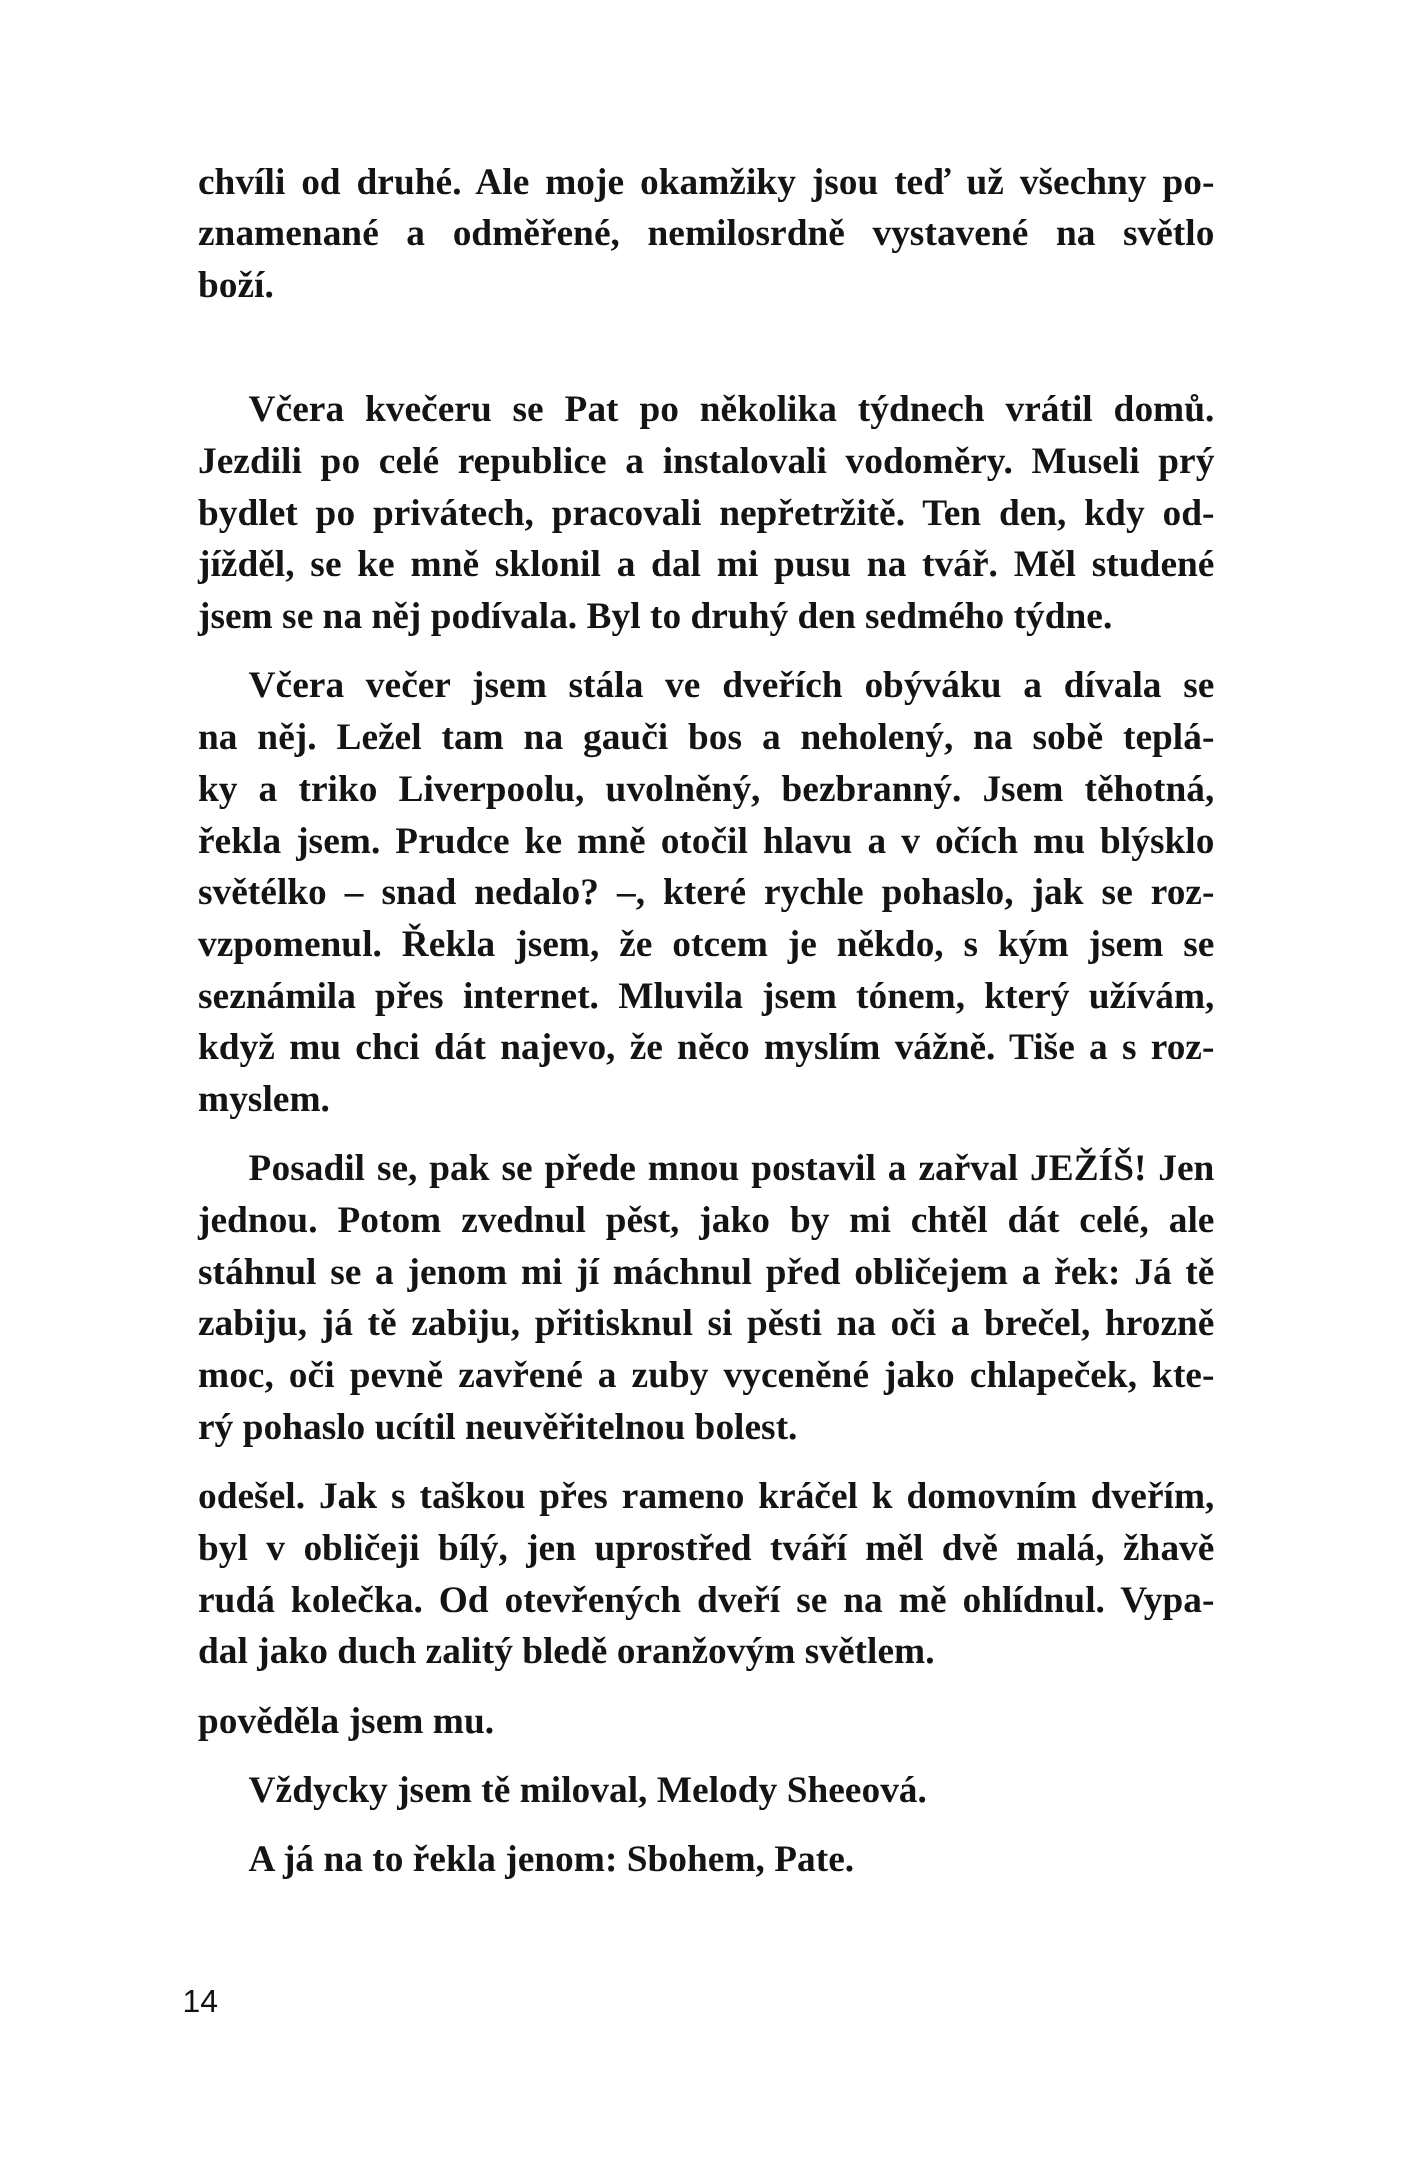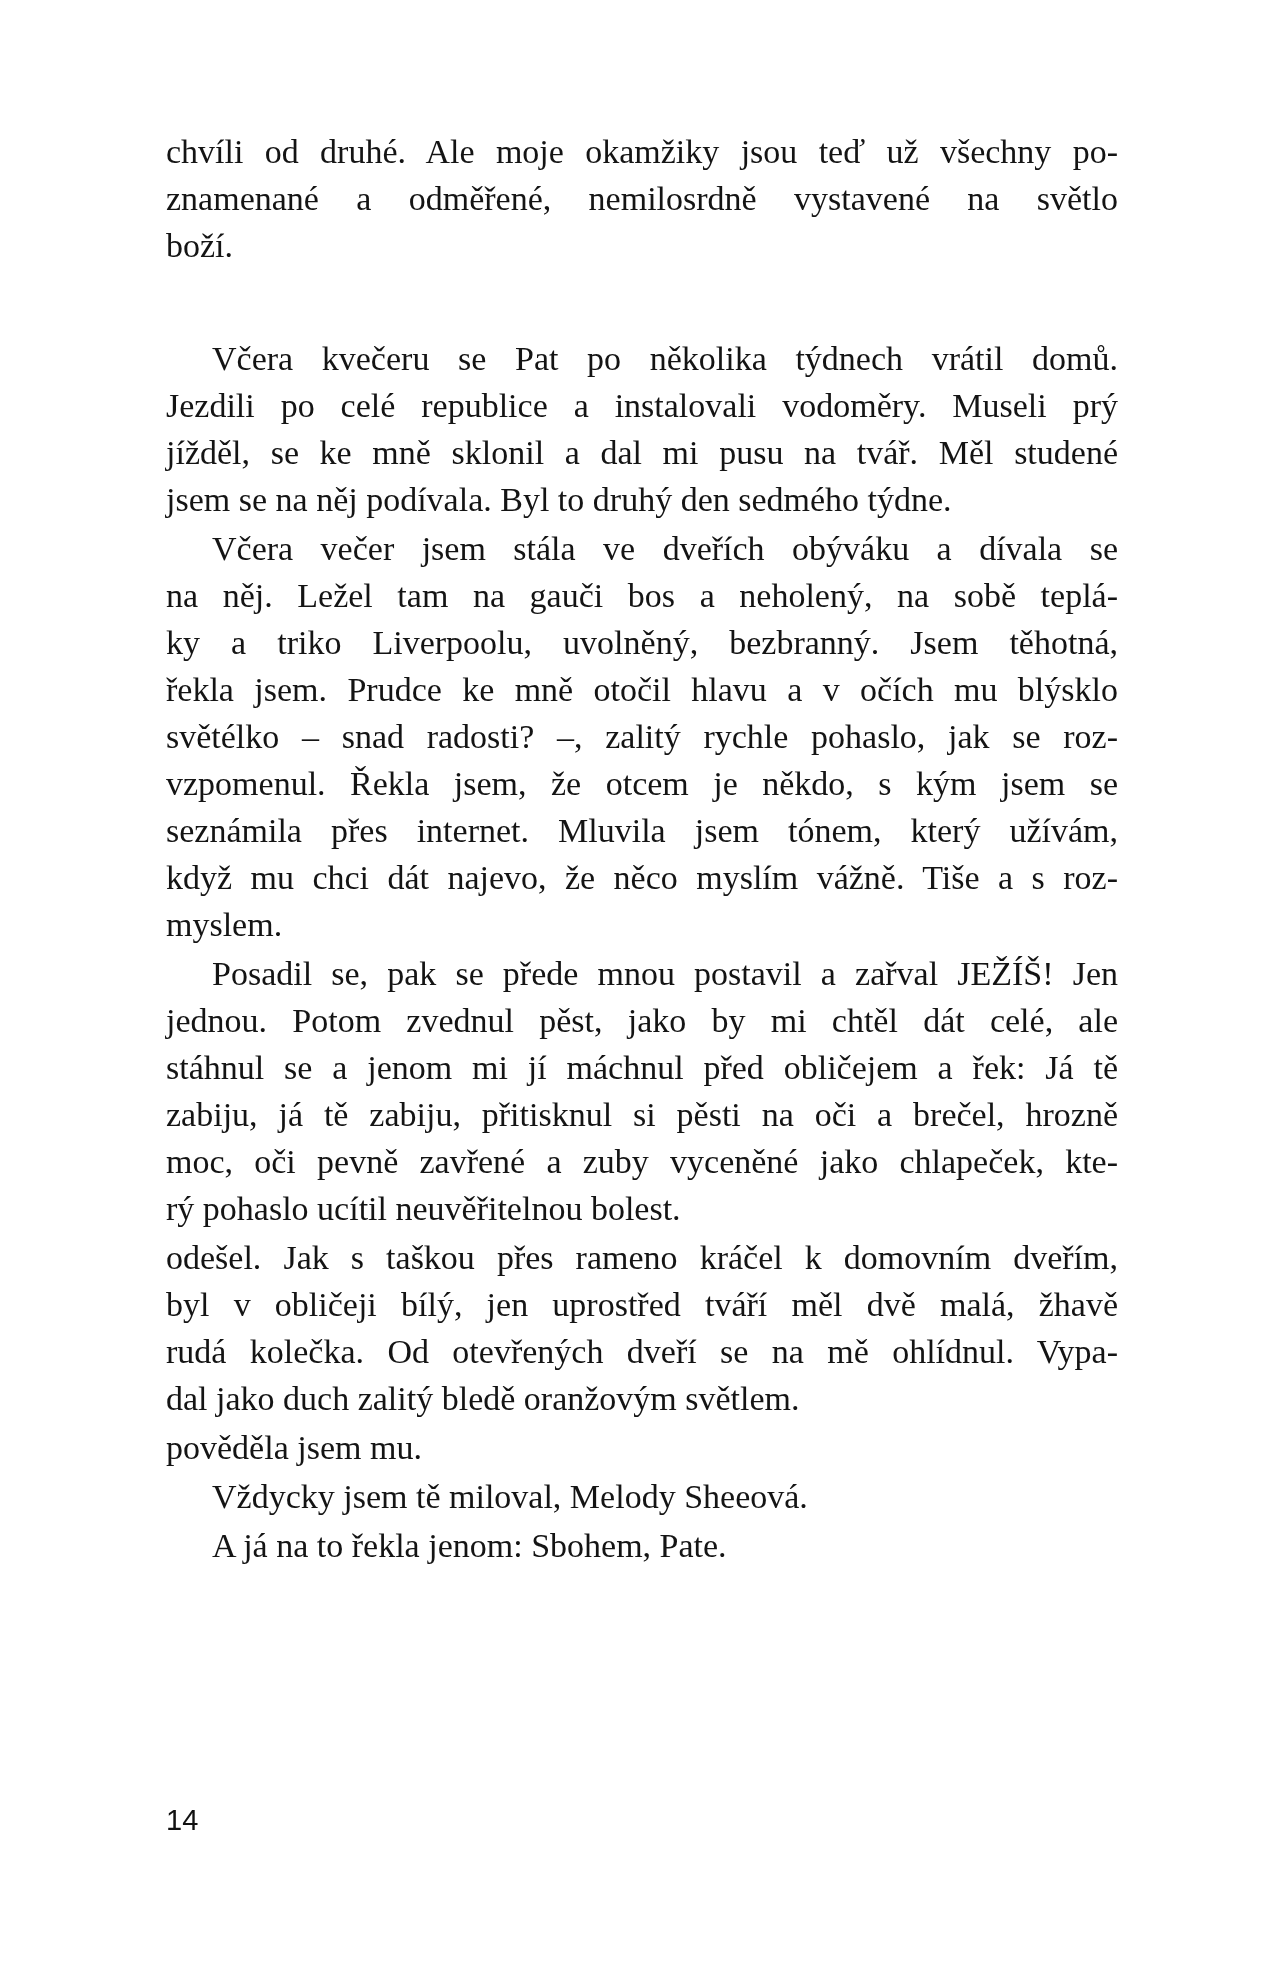--- a/index.html
+++ b/index.html
@@ -17,21 +17,21 @@
   }
   .text-column {
     position: absolute;
     left: 164px;
     top: 126px;
     width: 956px;
     font-size: 34px;
     line-height: 47px;
     -webkit-font-smoothing: antialiased;
   }
-  .para { margin: 2px; }
+  .para { margin: 16px; font-weight: bold; }
   .para.break-before { margin-top: 66px; }
   .line {
     text-align: justify;
     text-align-last: justify;
     text-justify: inter-word;
     white-space: normal;
   }
   .line.last { text-align-last: left; }
   .line.indent { text-indent: 46px; }
   .page-number {
@@ -51,29 +51,30 @@
 <div>
   <div class="text-column">
       <div class="para">
         <div class="line">chvíli od druhé. Ale moje okamžiky jsou teď už všechny po-</div>
         <div class="line">znamenané a odměřené, nemilosrdně vystavené na světlo</div>
         <div class="line last">boží.</div>
       </div>
       <div class="para break-before">
         <div class="line indent">Včera kvečeru se Pat po několika týdnech vrátil domů.</div>
         <div class="line">Jezdili po celé republice a instalovali vodoměry. Museli prý</div>
+        <div class="line">bydlet po privátech, pracovali nepřetržitě. Ten den, kdy od-</div>
         <div class="line">jížděl, se ke mně sklonil a dal mi pusu na tvář. Měl studené</div>
         <div class="line last">jsem se na něj podívala. Byl to druhý den sedmého týdne.</div>
       </div>
       <div class="para">
         <div class="line indent">Včera večer jsem stála ve dveřích obýváku a dívala se</div>
         <div class="line">na něj. Ležel tam na gauči bos a neholený, na sobě teplá-</div>
         <div class="line">ky a triko Liverpoolu, uvolněný, bezbranný. Jsem těhotná,</div>
         <div class="line">řekla jsem. Prudce ke mně otočil hlavu a v očích mu blýsklo</div>
-        <div class="line">světélko – snad radosti? –, zalitý rychle pohaslo, jak se roz-</div>
+        <div class="line">světélko – snad nedalo? –, které rychle pohaslo, jak se roz-</div>
         <div class="line">vzpomenul. Řekla jsem, že otcem je někdo, s kým jsem se</div>
         <div class="line">seznámila přes internet. Mluvila jsem tónem, který užívám,</div>
         <div class="line">když mu chci dát najevo, že něco myslím vážně. Tiše a s roz-</div>
         <div class="line last">myslem.</div>
       </div>
       <div class="para">
         <div class="line indent">Posadil se, pak se přede mnou postavil a zařval JEŽÍŠ! Jen</div>
         <div class="line">jednou. Potom zvednul pěst, jako by mi chtěl dát celé, ale</div>
         <div class="line">stáhnul se a jenom mi jí máchnul před obličejem a řek: Já tě</div>
         <div class="line">zabiju, já tě zabiju, přitisknul si pěsti na oči a brečel, hrozně</div>

